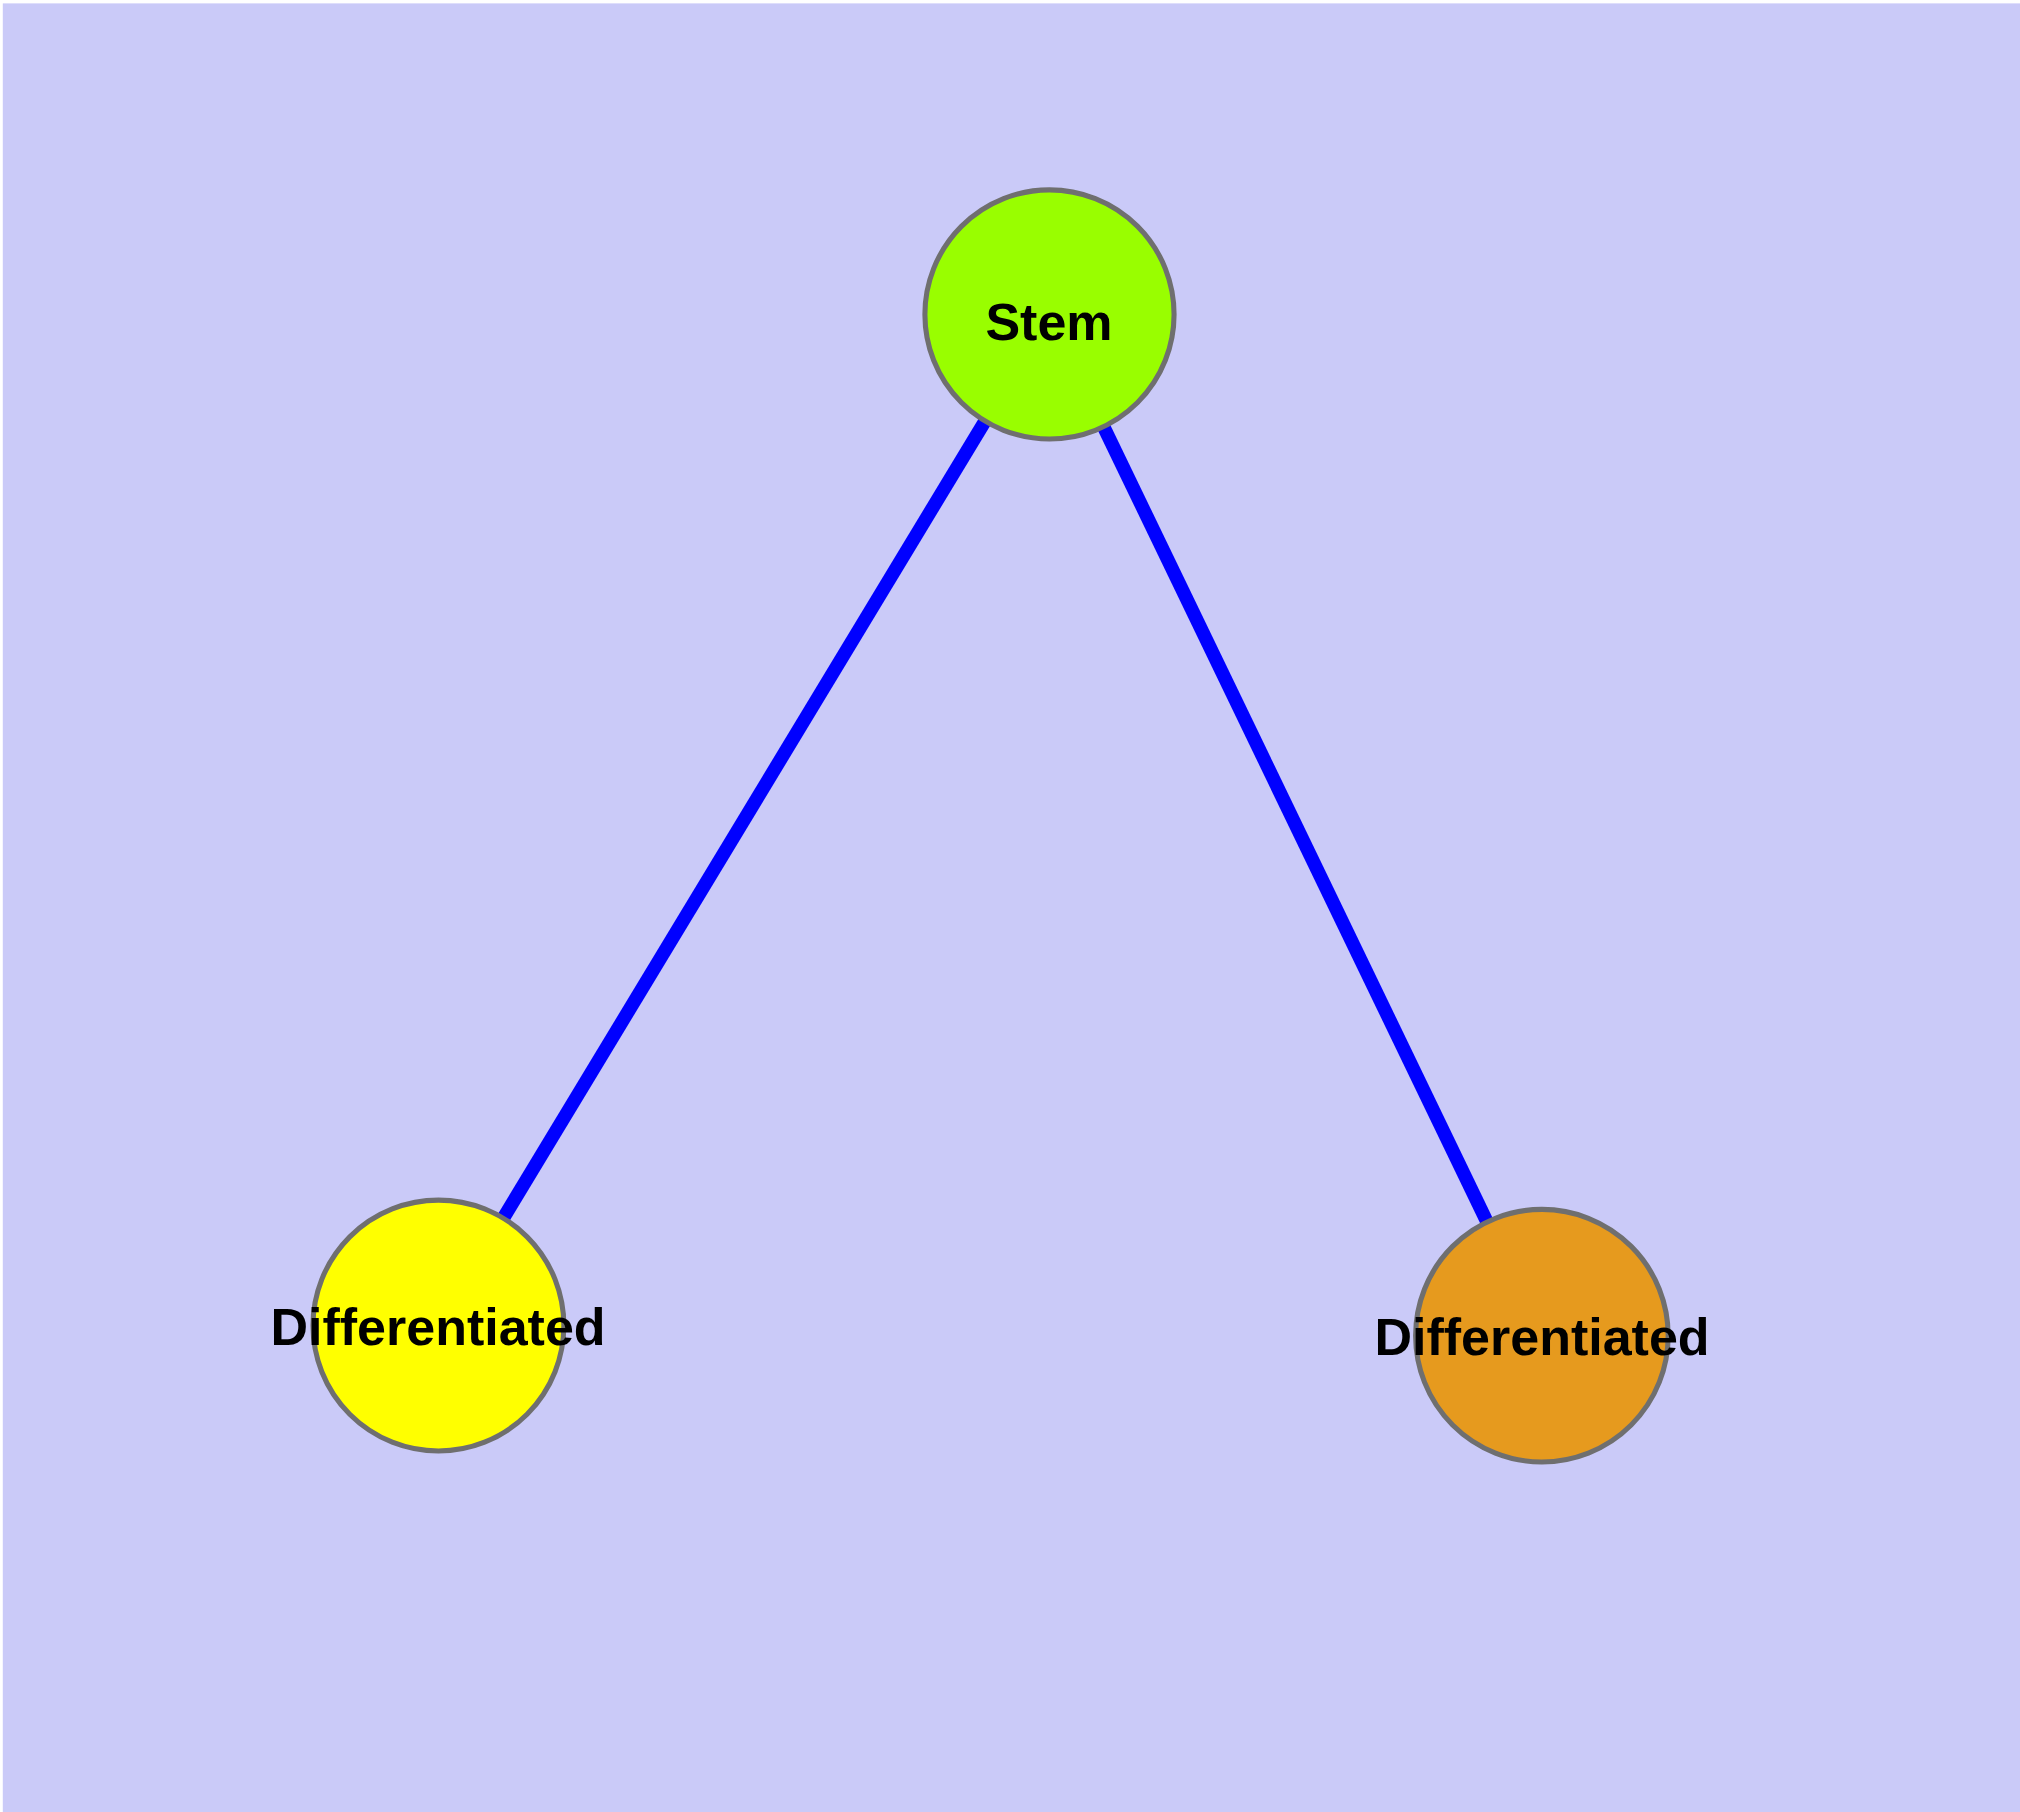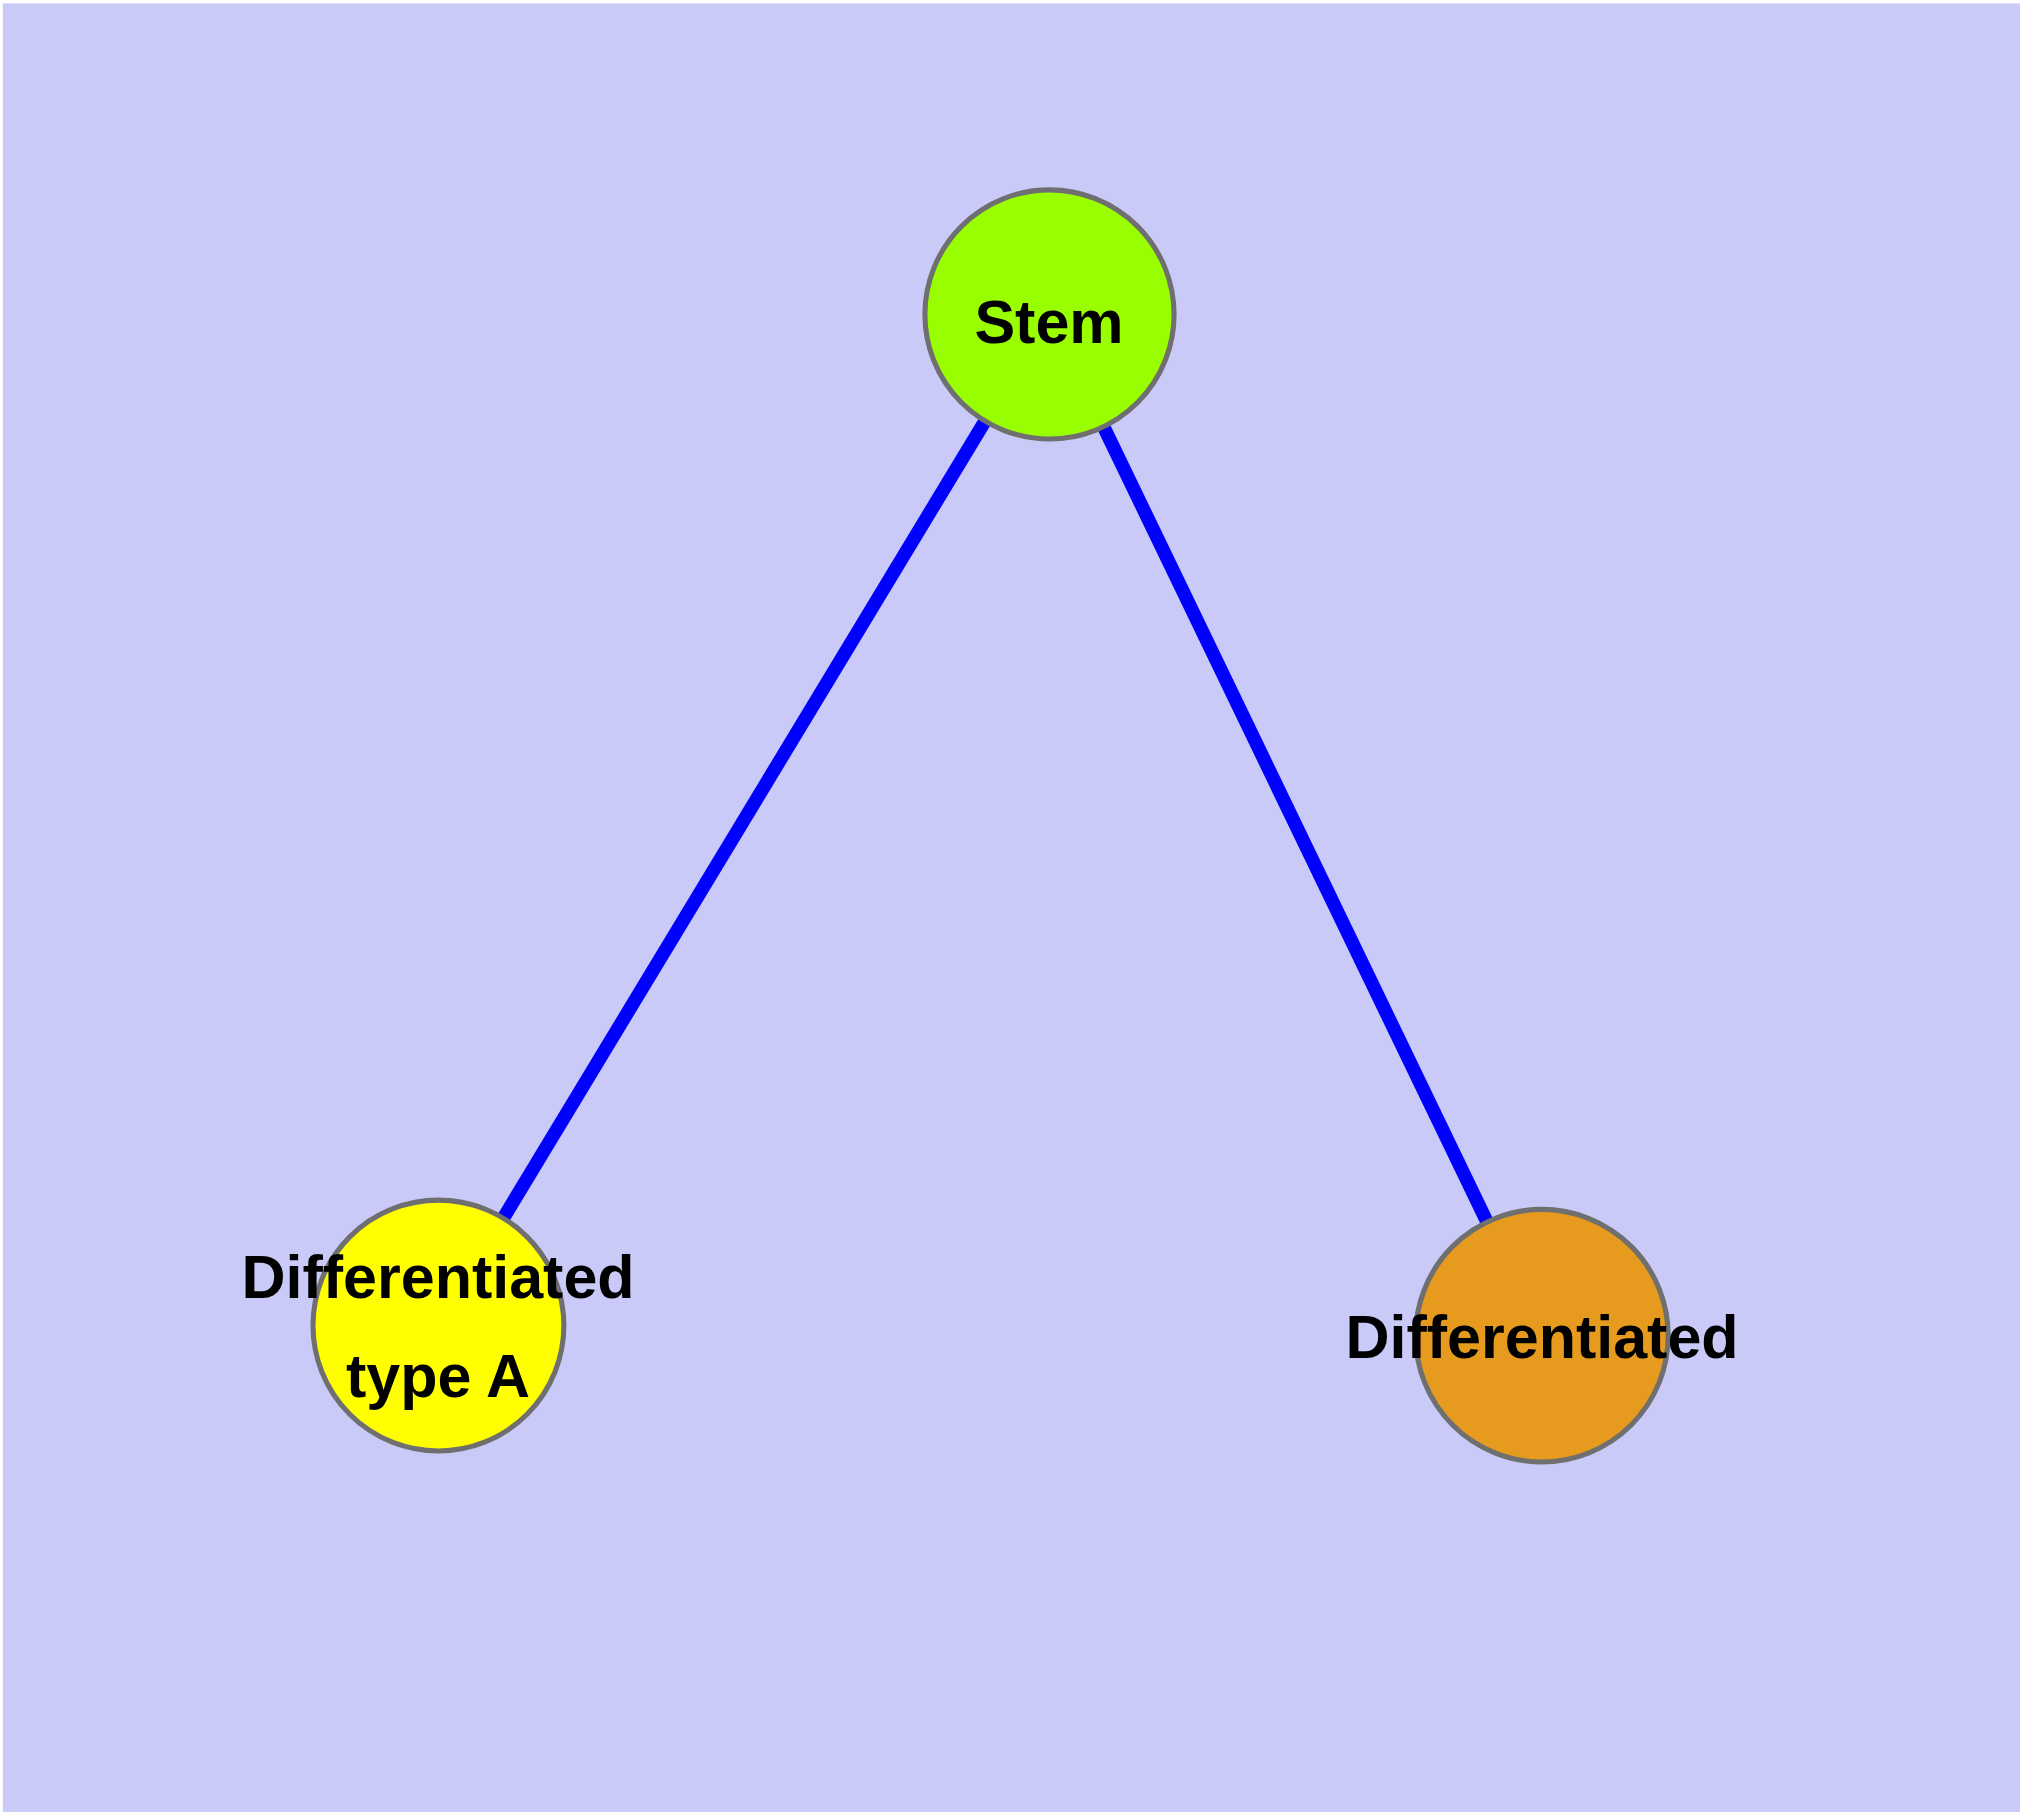--- a/index.html
+++ b/index.html
@@ -20,21 +20,21 @@
     left: 0;
     top: 0;
     display: block;
   }
   .node-label {
     position: absolute;
     transform: translate(-50%, -50%);
     text-align: center;
     font-weight: bold;
     color: #000000;
-    font-size: 61px;
+    font-size: 52px;
     line-height: 99px;
     white-space: nowrap;
     letter-spacing: 0px;
   }
   .node-label .label-line { display: block; }
 </style>
 </head>
 <body>
 
 <div class="stage">
@@ -50,21 +50,20 @@
     <circle cx="517" cy="1564" r="148" stroke-width="6" fill="#FFFF00" stroke="#6F6F6F"></circle>
     <circle cx="1819" cy="1576" r="149" stroke-width="6" fill="#E69A1E" stroke="#6F6F6F"></circle>
   </svg>
 
   <div class="node-label" style="left:1049px; top:322px;">
     <span class="label-line">Stem</span>
   </div>
 
   <div class="node-label" style="left:438px; top:1327px;">
     <span class="label-line">Differentiated</span>
-    <span class="label-line">type A</span>
   </div>
 
   <div class="node-label" style="left:1542px; top:1337px;">
     <span class="label-line">Differentiated</span>
   </div>
 
 </div>
 
 
 </body></html>

